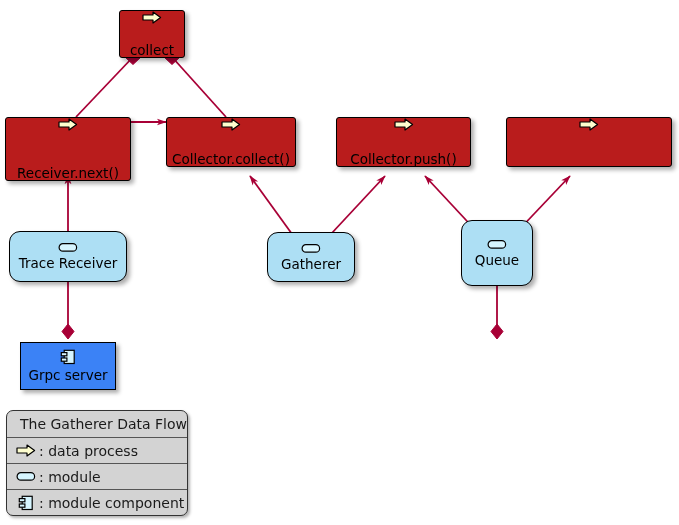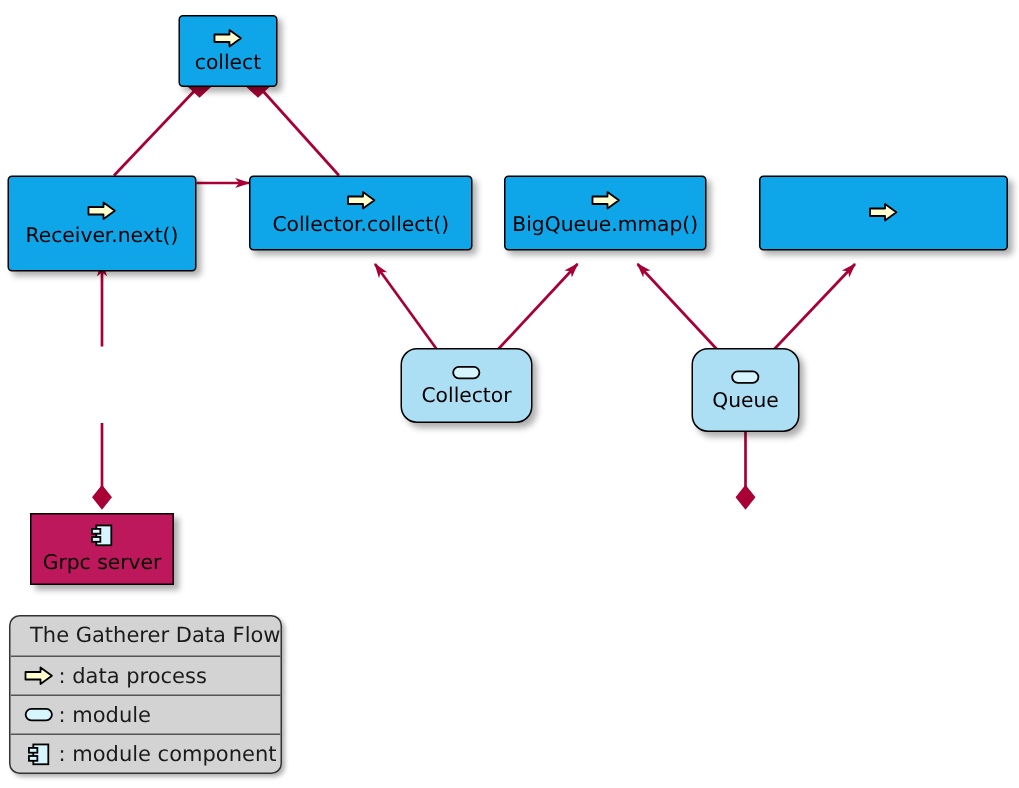--- a/index.html
+++ b/index.html
@@ -42,29 +42,30 @@
     align-items: center;
     justify-content: center;
     border: 1.4px solid #000000;
     box-shadow: 3px 3px 4px rgba(0,0,0,0.32);
     font-size: 13.5px;
     color: #000000;
     line-height: 1.05;
     white-space: nowrap;
   }
   .node.process {
-    background: #0ea5e9;
+    background: #b91c1c;
     border-radius: 3px;
+    justify-content: space-between;
   }
   .node.module {
     background: #ADDFF4;
     border-radius: 11px;
   }
   .node.component {
-    background: #be185d;
+    background: #3b82f6;
     border-radius: 0px;
   }
   .node .node-label {
     margin-top: 1px;
   }
 
   
   .ico {
     display: block;
     line-height: 0;
@@ -177,57 +178,65 @@
 
   <div class="node process" style="left:5px; top:117px; width:126px; height:64px;">
     <span class="ico">
       <svg width="20" height="13" viewBox="0 0 20 13" xmlns="http://www.w3.org/2000/svg">
         <path d="M1,4 L11,4 L11,1 L18.6,6.5 L11,12 L11,9 L1,9 Z" fill="#FEFECE" stroke="#000000" stroke-width="1.2" stroke-linejoin="round"></path>
       </svg>
     </span>
     <span class="node-label">Receiver.next()</span>
   </div>
 
-  <div class="node process" style="left:166px; top:117px; width:149px; height:50px;">
+  <div class="node process" style="left:166px; top:117px; width:130px; height:50px;">
     <span class="ico">
       <svg width="20" height="13" viewBox="0 0 20 13" xmlns="http://www.w3.org/2000/svg">
         <path d="M1,4 L11,4 L11,1 L18.6,6.5 L11,12 L11,9 L1,9 Z" fill="#FEFECE" stroke="#000000" stroke-width="1.2" stroke-linejoin="round"></path>
       </svg>
     </span>
     <span class="node-label">Collector.collect()</span>
   </div>
 
   <div class="node process" style="left:336px; top:117px; width:135px; height:50px;">
     <span class="ico">
       <svg width="20" height="13" viewBox="0 0 20 13" xmlns="http://www.w3.org/2000/svg">
         <path d="M1,4 L11,4 L11,1 L18.6,6.5 L11,12 L11,9 L1,9 Z" fill="#FEFECE" stroke="#000000" stroke-width="1.2" stroke-linejoin="round"></path>
       </svg>
     </span>
-    <span class="node-label">BigQueue.mmap()</span>
+    <span class="node-label">Collector.push()</span>
   </div>
 
   <div class="node process" style="left:506px; top:117px; width:166px; height:50px;">
     <span class="ico">
       <svg width="20" height="13" viewBox="0 0 20 13" xmlns="http://www.w3.org/2000/svg">
         <path d="M1,4 L11,4 L11,1 L18.6,6.5 L11,12 L11,9 L1,9 Z" fill="#FEFECE" stroke="#000000" stroke-width="1.2" stroke-linejoin="round"></path>
       </svg>
     </span>
   </div>
 
-
-  <div class="node module" style="left:267px; top:232px; width:88px; height:50px;">
+  <div class="node module" style="left:9px; top:231px; width:118px; height:51px;">
     <span class="ico">
       <svg width="20" height="11" viewBox="0 0 20 11" xmlns="http://www.w3.org/2000/svg">
         <rect x="1.1" y="1.6" width="17.5" height="7.6" rx="3.8" ry="3.8" fill="#D6F5FF" stroke="#000000" stroke-width="1.2"></rect>
       </svg>
     </span>
-    <span class="node-label">Collector</span>
-  </div>
-
-  <div class="node module" style="left:461px; top:232px; width:72px; height:56px;">
+    <span class="node-label">Trace Receiver</span>
+  </div>
+
+  <div class="node module" style="left:267px; top:232px; width:88px; height:50px;">
+    <span class="ico">
+      <svg width="20" height="11" viewBox="0 0 20 11" xmlns="http://www.w3.org/2000/svg">
+        <rect x="1.1" y="1.6" width="17.5" height="7.6" rx="3.8" ry="3.8" fill="#D6F5FF" stroke="#000000" stroke-width="1.2"></rect>
+      </svg>
+    </span>
+    <span class="node-label">Gatherer</span>
+  </div>
+
+  <div class="node module" style="left:461px; top:220px; width:72px; height:66px;">
     <span class="ico">
       <svg width="20" height="11" viewBox="0 0 20 11" xmlns="http://www.w3.org/2000/svg">
         <rect x="1.1" y="1.6" width="17.5" height="7.6" rx="3.8" ry="3.8" fill="#D6F5FF" stroke="#000000" stroke-width="1.2"></rect>
       </svg>
     </span>
     <span class="node-label">Queue</span>
   </div>
 
   <div class="node component" style="left:20px; top:342px; width:96px; height:48px;">
     <span class="ico">

